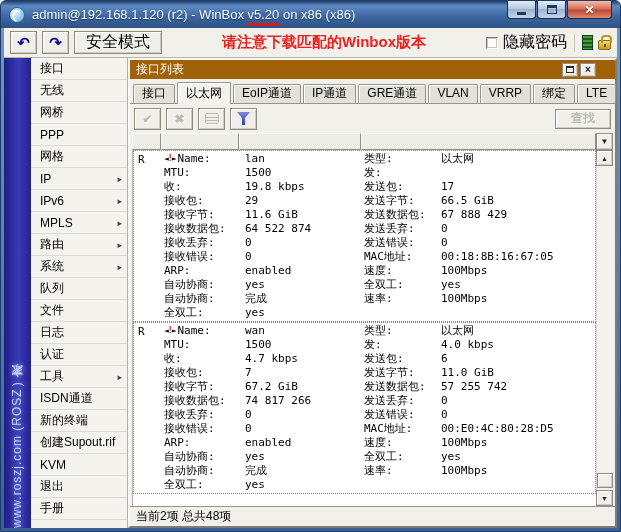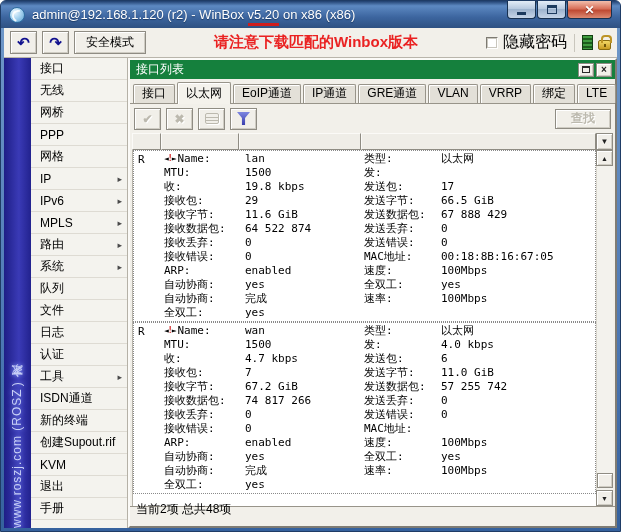--- a/index.html
+++ b/index.html
@@ -36,21 +36,21 @@
          background:linear-gradient(180deg,#6e97c8,#4d79b5 60%,#35619d); }
   .client { flex:1; display:flex; flex-direction:column; background:#f2f0ea; min-width:0; }
 
   
   .toolbar { height:30px; flex:0 0 30px; display:flex; align-items:center; gap:5px;
              padding:0 6px; background:#f2f0ea; border-bottom:1px solid #b9b5ab; }
   .raised { background:#f1efe9; border:1px solid #8f8c83;
             box-shadow:inset 1px 1px 0 #ffffff, inset -1px -1px 0 #cfccc3; }
   .tbtn { height:23px; min-width:27px; display:flex; align-items:center; justify-content:center; cursor:default; }
   .arrow-glyph { color:#11118e; font-size:15px; font-weight:bold; line-height:1; }
-  .safe { padding:0 11px; font-size:12px; }
+  .safe { padding:0 11px; font-size:16px; }
   .notice { flex:1; text-align:center; color:#ea2222; font-size:15px; font-weight:bold; white-space:nowrap; }
   .cbx { width:12px; height:12px; background:#fff; border:1px solid #7d7a72;
          border-color:#7d7a72 #ffffff #ffffff #7d7a72; box-shadow:0 0 0 1px #c9c6bd inset; }
   .hide-label { font-size:16px; white-space:nowrap; }
   .tsep { width:1px; height:18px; background:#c9c6bd; margin:0 2px; }
   .green-ind { width:11px; height:15px; border:1px solid #123f12;
                background:repeating-linear-gradient(180deg,#3f9c3f 0 2px,#1d5c1d 2px 4px); }
   .lock { width:13px; height:10px; margin-top:5px; position:relative; border-radius:2px;
           background:linear-gradient(180deg,#f3d967,#c89b22); border:1px solid #8a6c10; }
   .lock::before { content:""; position:absolute; top:-6px; left:2px; width:7px; height:6px;
@@ -68,22 +68,22 @@
 
   .sidebar { width:97px; flex:0 0 97px; background:#f4f3ee; border-right:1px solid #b5b1a7; overflow:hidden; }
   .side-item { height:22px; display:flex; align-items:center; justify-content:space-between;
                padding:0 5px 0 9px; font-size:12px; border-bottom:1px solid #dedbd3; cursor:default; }
   .side-arr { color:#4a4a4a; font-size:9px; }
 
   .main { flex:1; background:#d9d6cd; display:flex; min-width:0; }
   .panel { flex:1; display:flex; flex-direction:column; background:#f2f0ea; min-width:0;
            border:2px solid; border-color:#fbfaf7 #7f7c74 #7f7c74 #fbfaf7; }
 
-  .panel-title { height:19px; flex:0 0 19px; background:#15803d; color:#fff; font-size:12px;
-                 display:flex; align-items:center; padding:0 3px 0 6px;text-align:center; }
+  .panel-title { height:19px; flex:0 0 19px; background:#a16207; color:#fff; font-size:12px;
+                 display:flex; align-items:center; padding:0 19px 0 6px;text-align:center; }
   .ptb { width:16px; height:14px; margin-left:2px; display:flex; align-items:center; justify-content:center;
          font-size:10px; color:#1a1a1a; line-height:1; }
   .restore-glyph { width:8px; height:7px; border:1px solid #2a2a2a; border-top:2px solid #2a2a2a; }
 
   .tabs { height:25px; flex:0 0 25px; display:flex; align-items:flex-end; gap:2px;
           padding:3px 3px 0 3px; border-bottom:1px solid #98948a; background:#f2f0ea; }
   .tab { height:19px; line-height:17px; padding:0 8px; font-size:12px; background:#e3e0d8;
          border:1px solid #98948a; border-bottom:none; border-radius:2px 2px 0 0;
          box-shadow:inset 1px 1px 0 #fff; white-space:nowrap; cursor:default; }
   .tab.active { height:22px; line-height:20px; background:#f4f2ec; position:relative; z-index:2;
@@ -119,21 +119,21 @@
   .nicon .red { color:#cc0000; font-weight:bold; }
 
   .gscroll { width:17px; flex:0 0 17px; display:flex; flex-direction:column; }
   .sbtn { height:16px; flex:0 0 16px; display:flex; align-items:center; justify-content:center;
           font-size:7px; color:#222; }
   .gdrop { height:17px; flex:0 0 17px; display:flex; align-items:center; justify-content:center;
            font-size:8px; color:#222; }
   .strack { flex:1; background:#f3f2ed; border-left:1px solid #d8d5cc; position:relative; }
   .sthumb { position:absolute; left:0; right:0; bottom:2px; height:15px; }
 
-  .statusbar { height:20px; flex:0 0 20px; border-top:1px solid #98948a; display:flex; align-items:flex-end;
+  .statusbar { height:20px; flex:0 0 20px; border-top:1px solid #98948a; display:flex; align-items:center;
                padding:8px 6px; font-size:12px; background:#f2f0ea; }
 </style>
 </head>
 <body>
 
 <div class="win">
 
   <div class="titlebar">
     <span class="logo"></span>
     <span class="titlebar-text"><span>admin@192.168.1.120 (r2) - WinBox </span><span class="ver">v5.20</span><span> on x86 (x86)</span></span>
@@ -475,20 +475,21 @@
                         <div class="kv">
                           <span class="k">发送丢弃:</span>
                           <span class="v">0</span>
                         </div>
                         <div class="kv">
                           <span class="k">发送错误:</span>
                           <span class="v">0</span>
                         </div>
                         <div class="kv">
                           <span class="k">MAC地址:</span>
+                          <span class="v">00:E0:4C:80:28:D5</span>
                         </div>
                         <div class="kv">
                           <span class="k">速度:</span>
                           <span class="v">100Mbps</span>
                         </div>
                         <div class="kv">
                           <span class="k">全双工:</span>
                           <span class="v">yes</span>
                         </div>
                         <div class="kv">

